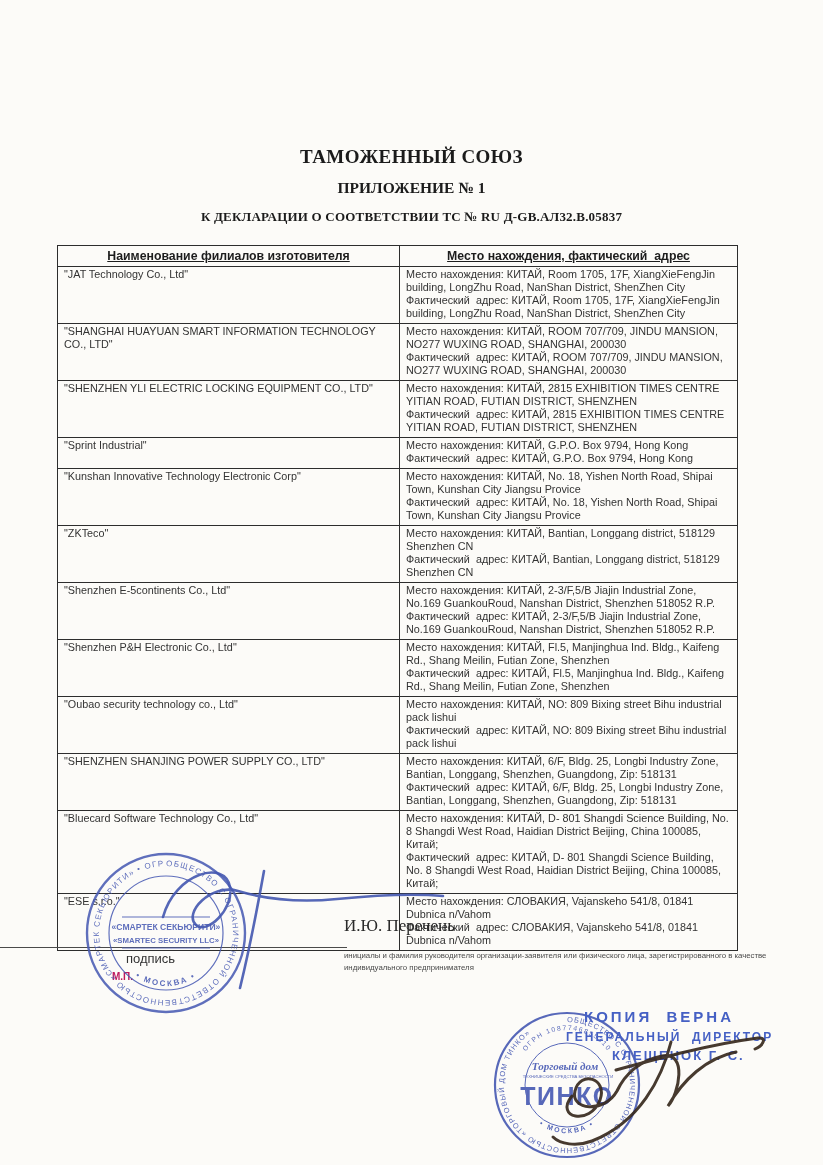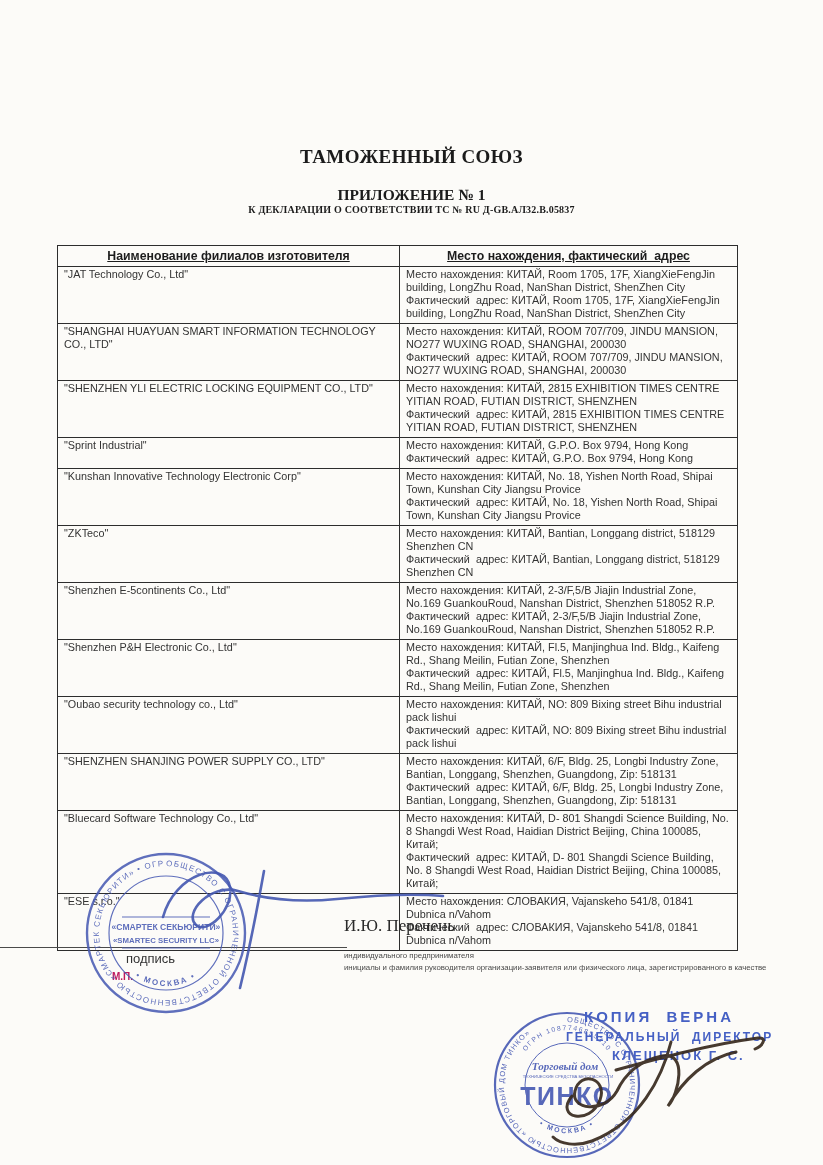--- a/index.html
+++ b/index.html
@@ -8,22 +8,22 @@
     background:#fcfbf8; overflow:hidden;
     font-family:"Liberation Sans", sans-serif; color:#222;
   }
   
   .doc-header {
     position:absolute; top:146px; left:0; width:100%;
     text-align:center; font-family:"Liberation Serif","DejaVu Serif",serif;
     font-weight:bold; color:#1b1b1b;
   }
   .t1 { font-size:19px; letter-spacing:.4px; }
-  .t2 { font-size:15.5px; margin-top:18px; }
-  .t3 { font-size:10px; margin-top:0; letter-spacing:.2px; }
+  .t2 { font-size:15.5px; margin-top:11px; }
+  .t3 { font-size:13px; margin-top:12px; letter-spacing:.2px; }
   .desc { font-size:12.5px; width:655px; margin:5px auto 0; line-height:1.3; }
   
   table.mfr {
     position:absolute; left:57px; top:245px; width:681px;
     border-collapse:collapse; table-layout:fixed;
     background:transparent;
   }
   table.mfr col.c1 { width:50.3%; }
   table.mfr col.c2 { width:49.7%; }
   table.mfr th, table.mfr td { border:1.5px solid #2d2d2d; }
@@ -165,22 +165,22 @@
       </td>
     </tr>
       </tbody>
   </table>
 
   <div class="sig-line"></div>
   <div class="sig-caption">подпись</div>
   <div class="mp">М.П.</div>
   <div class="signer">И.Ю. Перечень</div>
   <div class="fineprint">
+    <div>инициалы и фамилия руководителя организации-заявителя или физического лица, зарегистрированного в качестве</div>
     <div>индивидуального предпринимателя</div>
-    <div>инициалы и фамилия руководителя организации-заявителя или физического лица, зарегистрированного в качестве</div>
   </div>
 
   <svg class="stamp stamp-left" width="164" height="164" viewBox="0 0 164 164">
     <g fill="none" stroke="#4a5cb4">
       <circle cx="82" cy="82" r="79" stroke-width="2.4"></circle>
       <circle cx="82" cy="82" r="57" stroke-width="1.2"></circle>
       <line x1="38" y1="66" x2="126" y2="66" stroke-width="1"></line>
       <line x1="38" y1="97" x2="126" y2="97" stroke-width="1"></line>
     </g>
     <defs>

